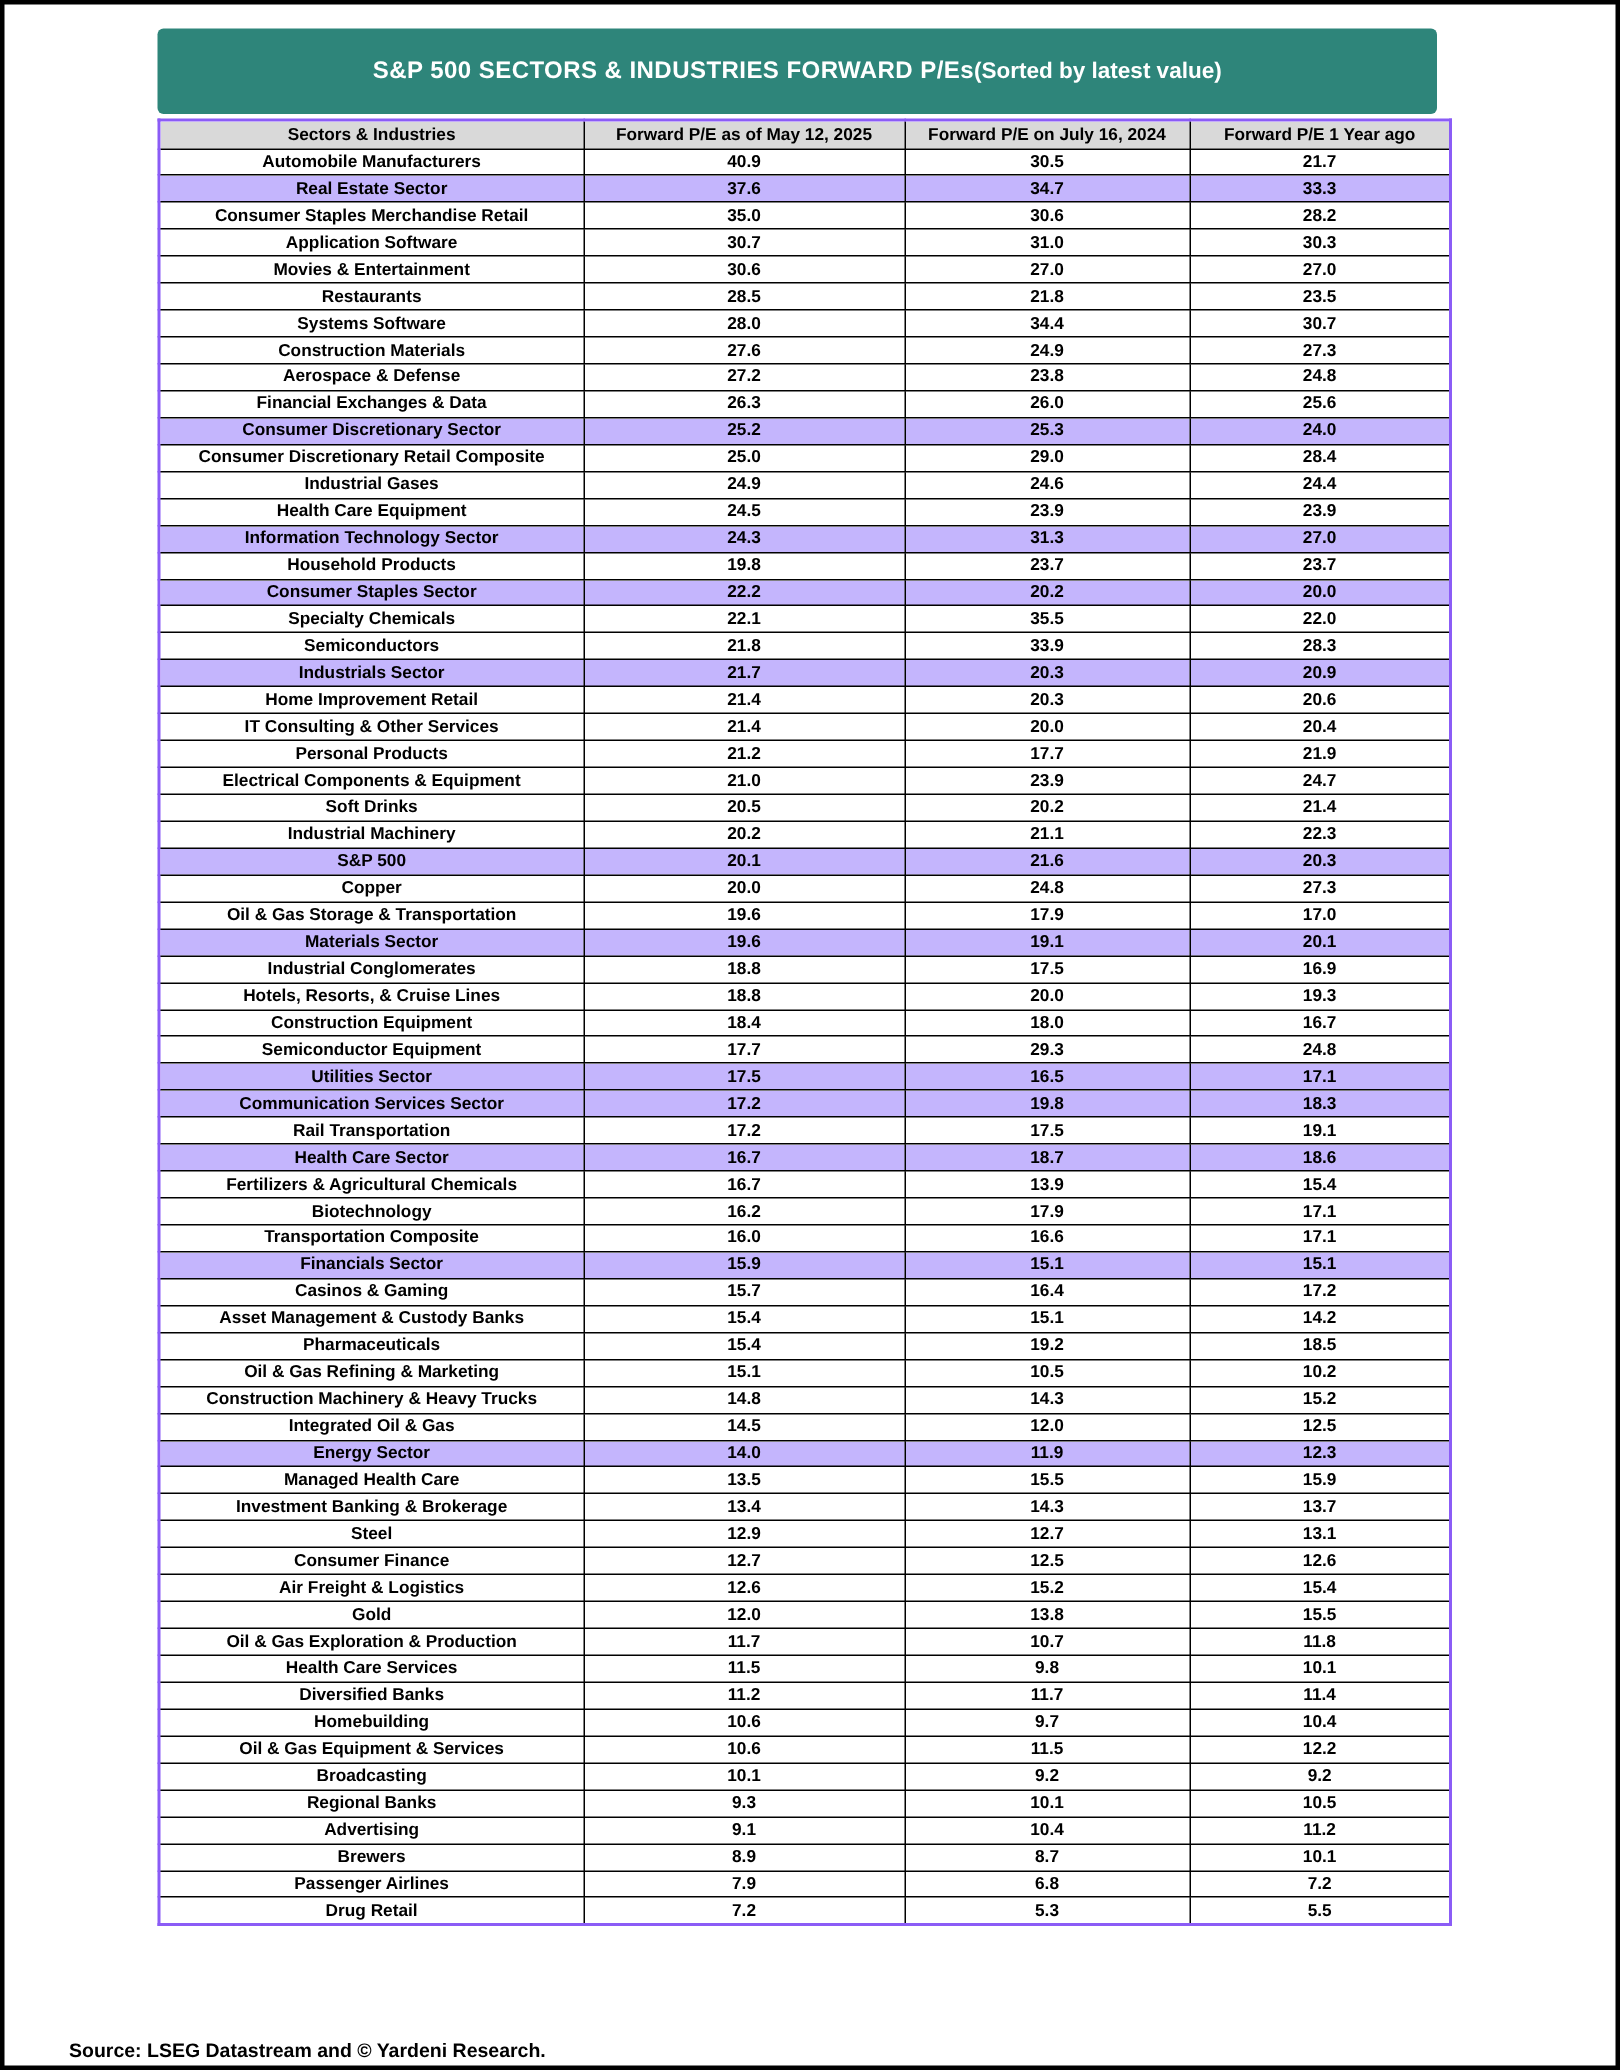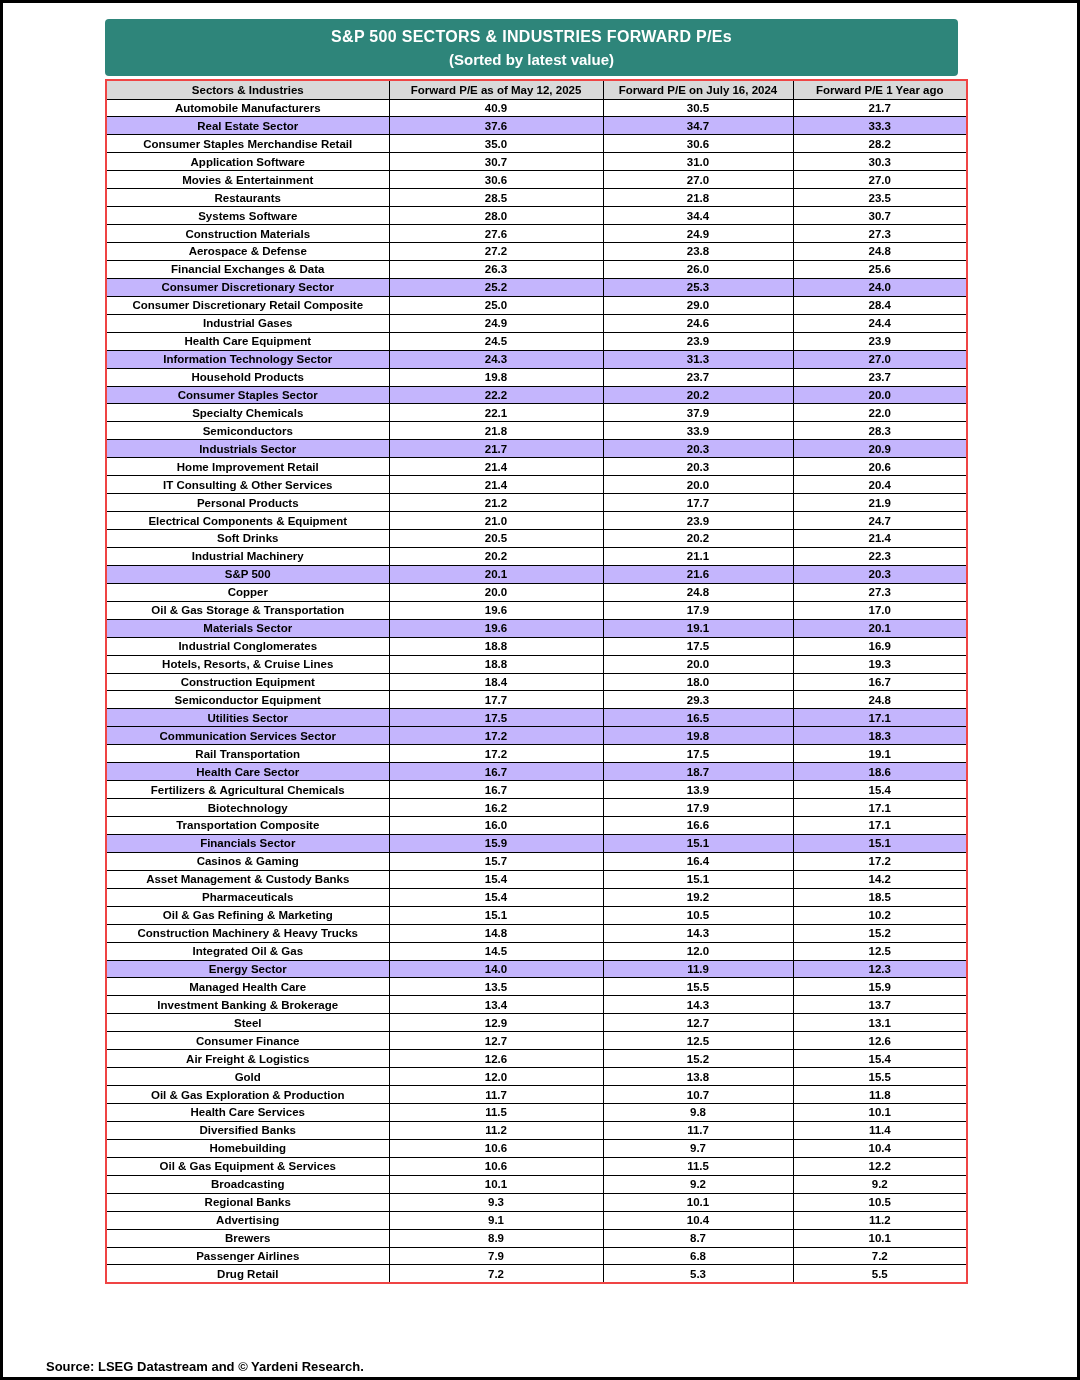--- a/index.html
+++ b/index.html
@@ -21,21 +21,21 @@
   .banner {
     position: absolute;
     left: 102px;
     top: 16px;
     width: 853px;
     height: 57px;
     background: #2e857a;
     border-radius: 4px;
     color: #ffffff;
     display: flex;
-    flex-direction: column;
+    flex-direction: row;
     align-items: center;
     justify-content: center;
     text-align: center;
   }
   .banner .t1 {
     font-size: 16px;
     font-weight: bold;
     letter-spacing: 0.3px;
     line-height: 24px;
   }
@@ -44,21 +44,21 @@
     font-weight: bold;
     line-height: 22px;
   }
   table.pe {
     position: absolute;
     left: 102px;
     top: 76px;
     width: 861px;
     border-collapse: collapse;
     table-layout: fixed;
-    border: 2px solid #ef4444;
+    border: 2px solid #8b5cf6;
   }
   table.pe th, table.pe td {
     border: 1px solid #000000;
     font-weight: bold;
     font-size: 11.5px;
     color: #000000;
     text-align: center;
     vertical-align: middle;
     padding: 0 2px;
     height: 17.95px;
@@ -211,21 +211,21 @@
         </tr>
         <tr class="shaded">
           <td>Consumer Staples Sector</td>
           <td>22.2</td>
           <td>20.2</td>
           <td>20.0</td>
         </tr>
         <tr>
           <td>Specialty Chemicals</td>
           <td>22.1</td>
-          <td>37.9</td>
+          <td>35.5</td>
           <td>22.0</td>
         </tr>
         <tr>
           <td>Semiconductors</td>
           <td>21.8</td>
           <td>33.9</td>
           <td>28.3</td>
         </tr>
         <tr class="shaded">
           <td>Industrials Sector</td>

